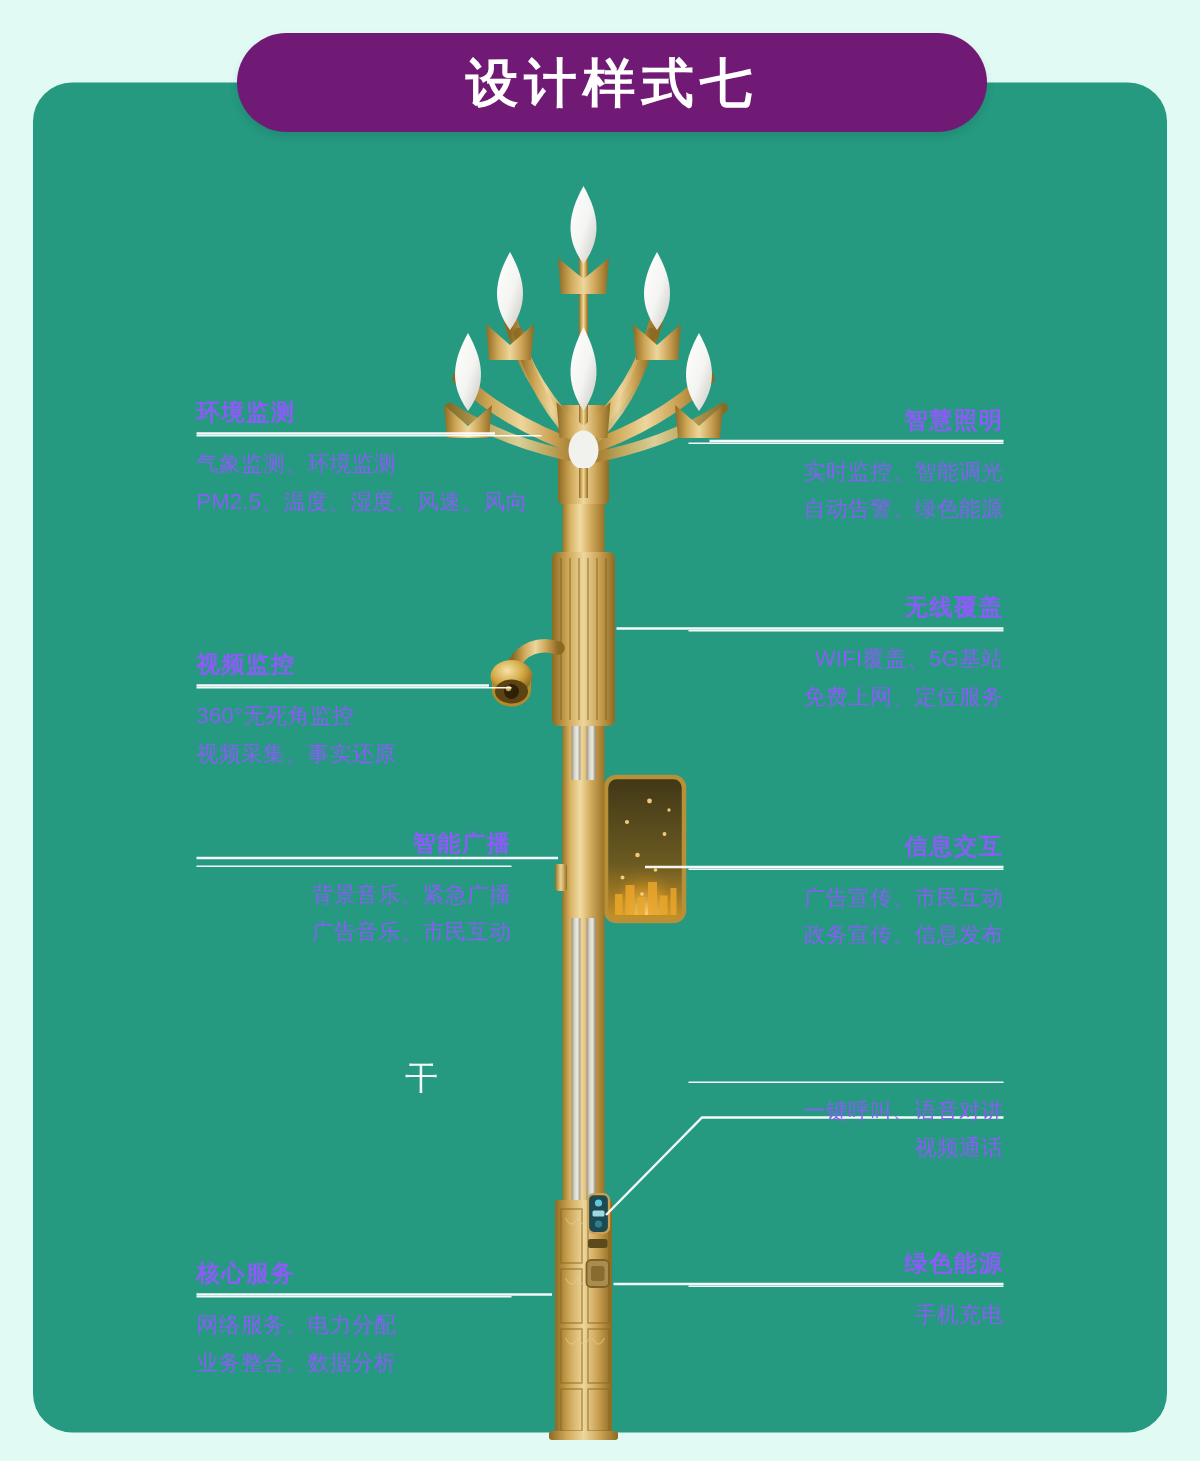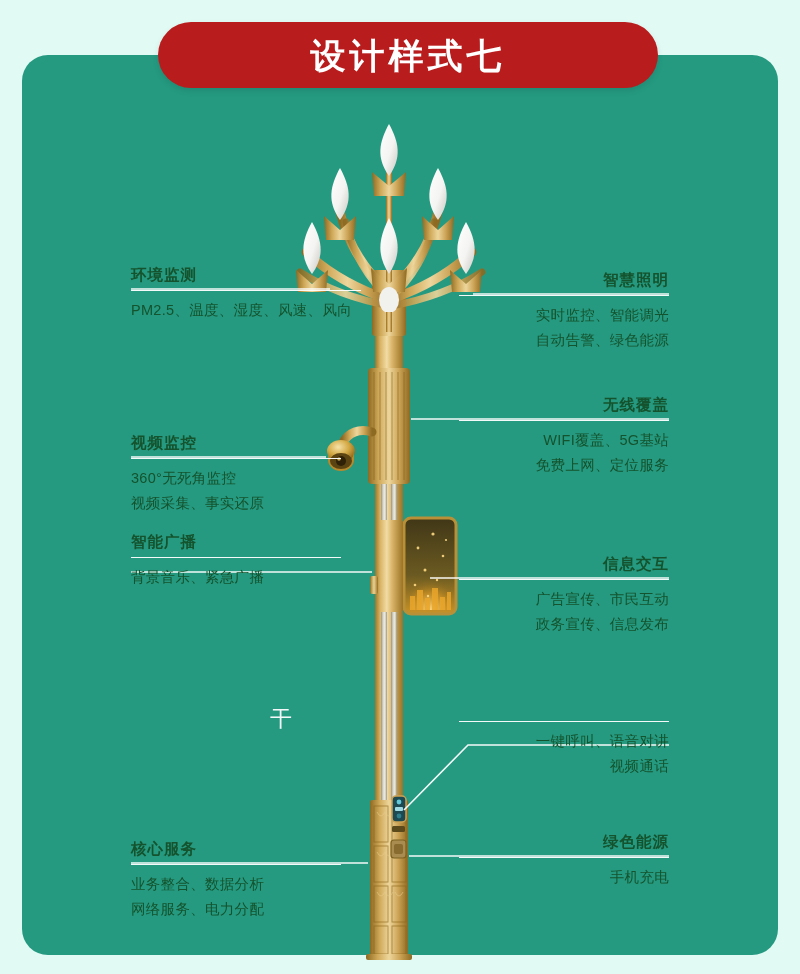--- a/index.html
+++ b/index.html
@@ -27,37 +27,37 @@
     border-radius: 26px;
   }
 
   
   #banner {
     position: absolute;
     left: 158px;
     top: 22px;
     width: 500px;
     height: 66px;
-    background: #b91c1c;
+    background: #701a75;
     border-radius: 33px;
     box-shadow: 0 3px 6px rgba(0,0,0,0.10);
     display: flex;
     align-items: center;
     justify-content: center;
   }
   #banner-title {
     color: #ffffff;
     font-size: 35px;
     font-weight: bold;
     letter-spacing: 4px;
     line-height: 1;
   }
 
   
-  .callout { position: absolute; color: #14532d; }
+  .callout { position: absolute; color: #8b5cf6; }
   .callout .ttl {
     font-size: 15.5px;
     font-weight: bold;
     letter-spacing: 1px;
     padding-bottom: 4px;
     white-space: nowrap;
   }
   .callout .rule {
     height: 1px;
     background: #ffffff;
@@ -280,41 +280,43 @@
 
   <div class="stray" style="left:270px; top:708px;">干</div>
 
   <div id="banner">
     <div id="banner-title">设计样式七</div>
   </div>
 
   <div class="callout left" style="left:131px; top:265px; width:230px;">
     <div class="ttl">环境监测</div>
     <div class="rule"></div>
+    <div class="ln">气象监测、环境监测</div>
     <div class="ln">PM2.5、温度、湿度、风速、风向</div>
   </div>
 
   <div class="callout left" style="left:131px; top:433px; width:210px;">
     <div class="ttl">视频监控</div>
     <div class="rule"></div>
     <div class="ln">360°无死角监控</div>
     <div class="ln">视频采集、事实还原</div>
   </div>
 
-  <div class="callout left" style="left:131px; top:532px; width:210px;">
+  <div class="callout left" style="left:131px; top:552px; width:210px;text-align:right;">
     <div class="ttl">智能广播</div>
     <div class="rule"></div>
     <div class="ln">背景音乐、紧急广播</div>
+    <div class="ln">广告音乐、市民互动</div>
   </div>
 
   <div class="callout left" style="left:131px; top:839px; width:210px;">
     <div class="ttl">核心服务</div>
     <div class="rule"></div>
+    <div class="ln">网络服务、电力分配</div>
     <div class="ln">业务整合、数据分析</div>
-    <div class="ln">网络服务、电力分配</div>
   </div>
 
   <div class="callout right" style="left:459px; top:270px; width:210px;">
     <div class="ttl">智慧照明</div>
     <div class="rule"></div>
     <div class="ln">实时监控、智能调光</div>
     <div class="ln">自动告警、绿色能源</div>
   </div>
 
   <div class="callout right" style="left:459px; top:395px; width:210px;">

